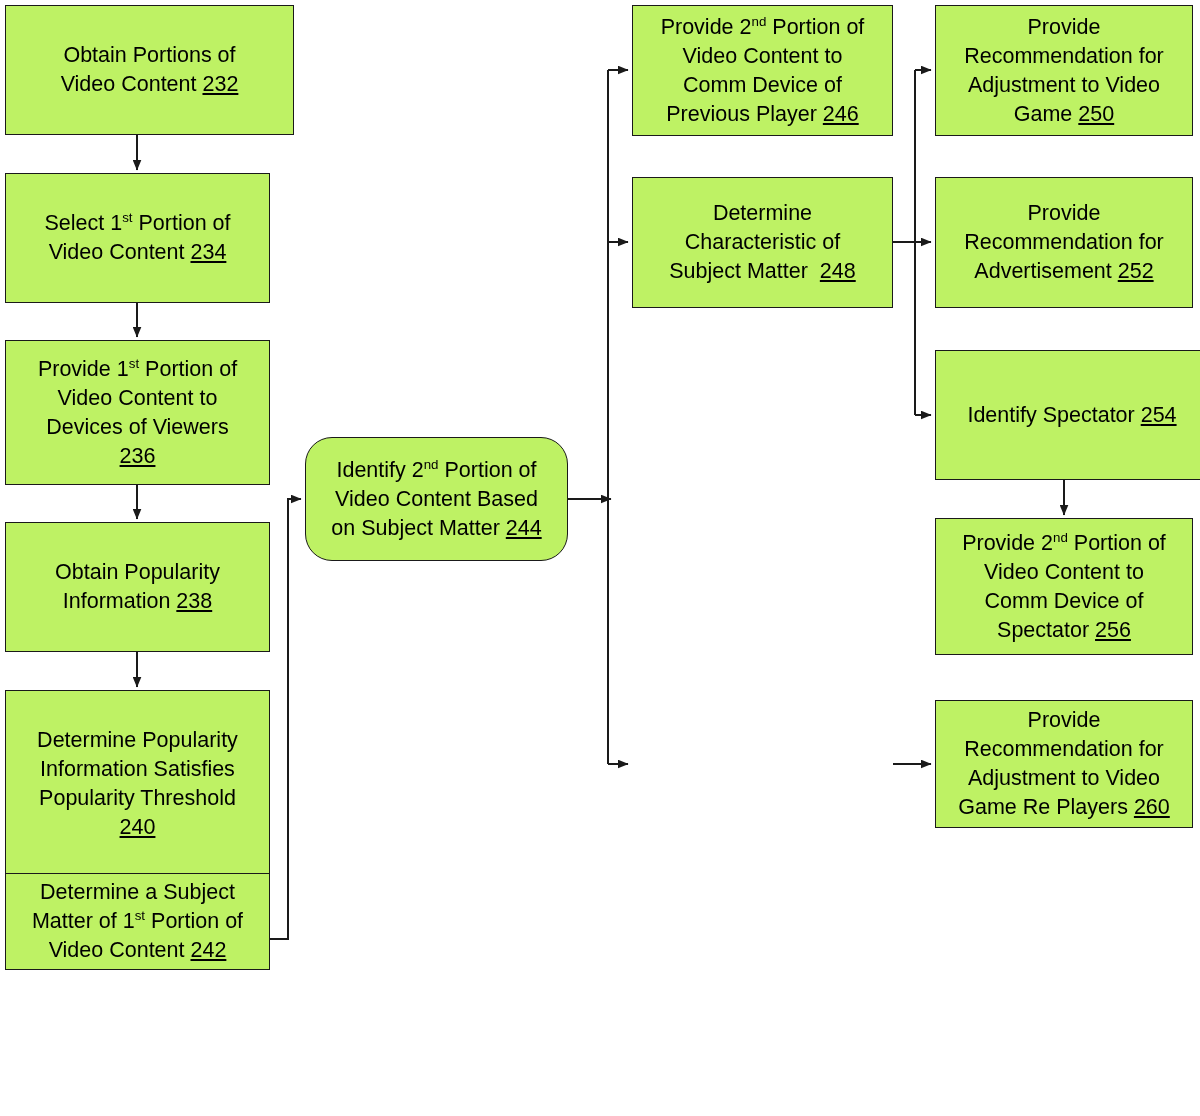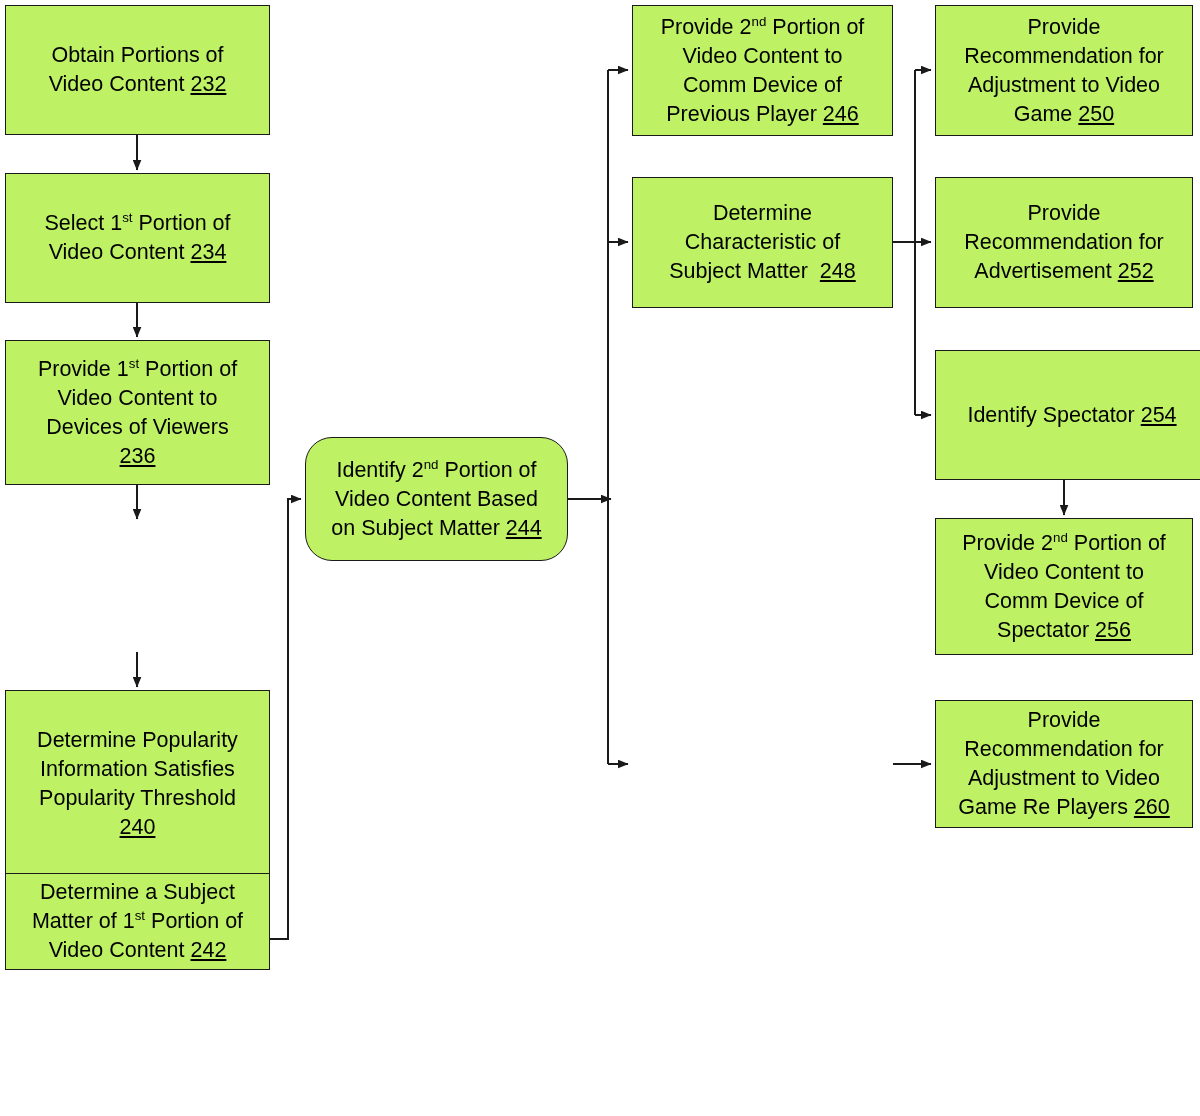--- a/index.html
+++ b/index.html
@@ -52,32 +52,35 @@
       <path d="M893,764 L931,764"></path>
     </g>
     <g stroke="#1a1a1a" stroke-width="2" fill="none">
 
       <path d="M608,70 L608,764"></path>
 
       <path d="M915,70 L915,415"></path>
     </g>
   </svg>
 
-  <div class="box" style="left:5px;top:5px;width:265px;height:130px;">
+  <div class="box" style="left:5px;top:5px;width:289px;height:130px;">
     <div class="txt">Obtain Portions of<br>Video Content <span class="u">232</span></div>
   </div>
 
   <div class="box" style="left:5px;top:173px;width:265px;height:130px;">
     <div class="txt">Select 1<sup>st</sup> Portion of<br>Video Content <span class="u">234</span></div>
   </div>
 
   <div class="box" style="left:5px;top:340px;width:265px;height:145px;">
     <div class="txt">Provide 1<sup>st</sup> Portion of<br>Video Content to<br>Devices of Viewers<br><span class="u">236</span></div>
   </div>
 
+  <div class="box" style="left:5px;top:522px;width:265px;height:130px;">
+    <div class="txt">Obtain Popularity<br>Information <span class="u">238</span></div>
+  </div>
 
   <div class="box" style="left:5px;top:690px;width:265px;height:188px;">
     <div class="txt">Determine Popularity<br>Information Satisfies<br>Popularity Threshold<br><span class="u">240</span></div>
   </div>
 
   <div class="box" style="left:5px;top:873px;width:265px;height:97px;">
     <div class="txt">Determine a Subject<br>Matter of 1<sup>st</sup> Portion of<br>Video Content <span class="u">242</span></div>
   </div>
 
   <div class="box" style="left:305px;top:437px;width:263px;height:124px;border-radius:27px;">

